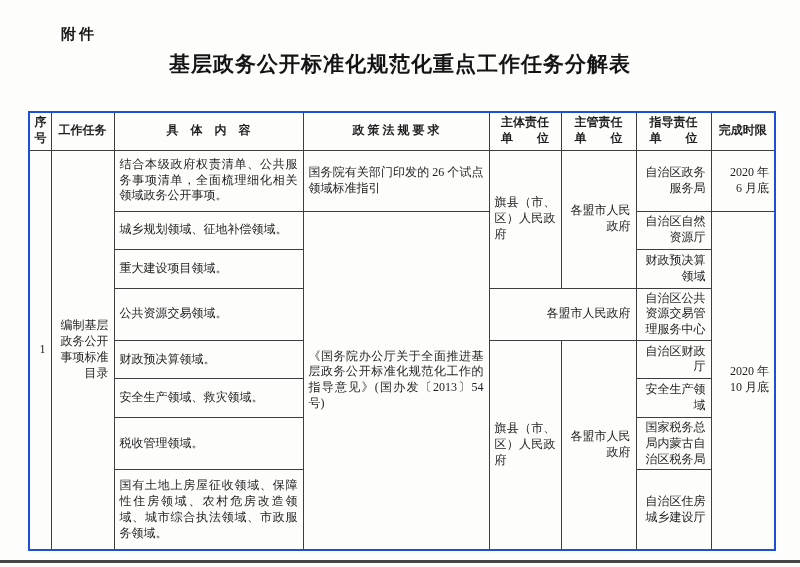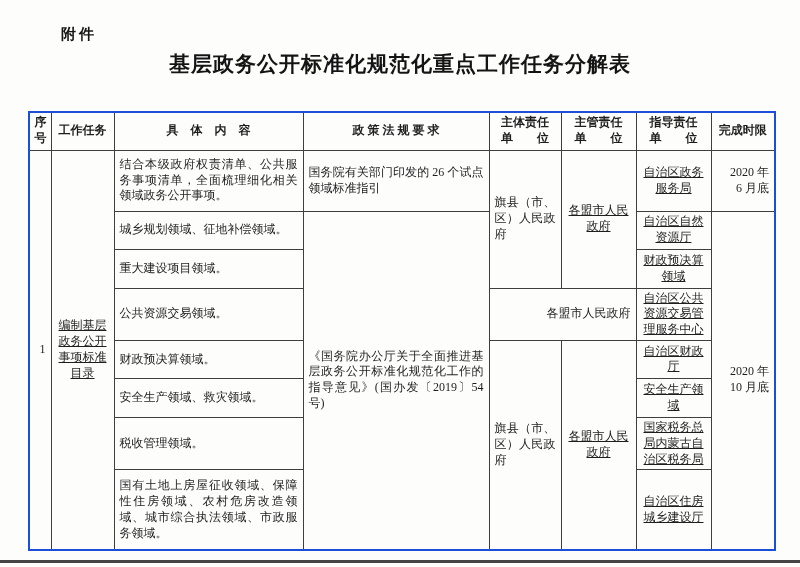--- a/index.html
+++ b/index.html
@@ -33,21 +33,21 @@
     font-weight:normal;
     word-break:break-all;
   }
   .task-table th{
     font-weight:bold;text-align:center;padding:2px 2px;
   }
   .th-no{font-size:11px;letter-spacing:-0.5px;padding:0;}
   .prewrap{white-space:pre-line;}
   .cell-center{text-align:right;}
   .cell-just{text-align:justify;text-justify:inter-character;}
-  .cell-left{text-align:center;text-decoration:underline;}
+  .cell-left{text-align:right;}
   .outer{border:2px solid #1d4ed8;}
   .bottom-scan-line{
     position:absolute;left:0;top:560px;width:800px;height:3px;
     background:#454545;
   }
 </style>
 </head>
 <body>
 
 <div class="attachment">附件</div>
@@ -88,21 +88,21 @@
     <td class="cell-just">国务院有关部门印发的 26 个试点领域标准指引</td>
     <td rowspan="3" class="cell-just">旗县（市、区）人民政府</td>
     <td rowspan="3" class="cell-left">各盟市人民政府</td>
     <td class="cell-left">自治区政务服务局</td>
     <td class="cell-center prewrap">2020 年
 6 月底</td>
   </tr>
 
   <tr style="height:38px">
     <td class="cell-just">城乡规划领域、征地补偿领域。</td>
-    <td rowspan="7" class="cell-just">《国务院办公厅关于全面推进基层政务公开标准化规范化工作的指导意见》(国办发〔2019〕54 号)</td>
+    <td rowspan="7" class="cell-just">《国务院办公厅关于全面推进基层政务公开标准化规范化工作的指导意见》(国办发〔2013〕54 号)</td>
     <td class="cell-left">自治区自然资源厅</td>
     <td rowspan="7" class="cell-center prewrap">2020 年
 10 月底</td>
   </tr>
 
   <tr style="height:39px">
     <td class="cell-just">重大建设项目领域。</td>
     <td class="cell-left">财政预决算领域</td>
   </tr>
 

